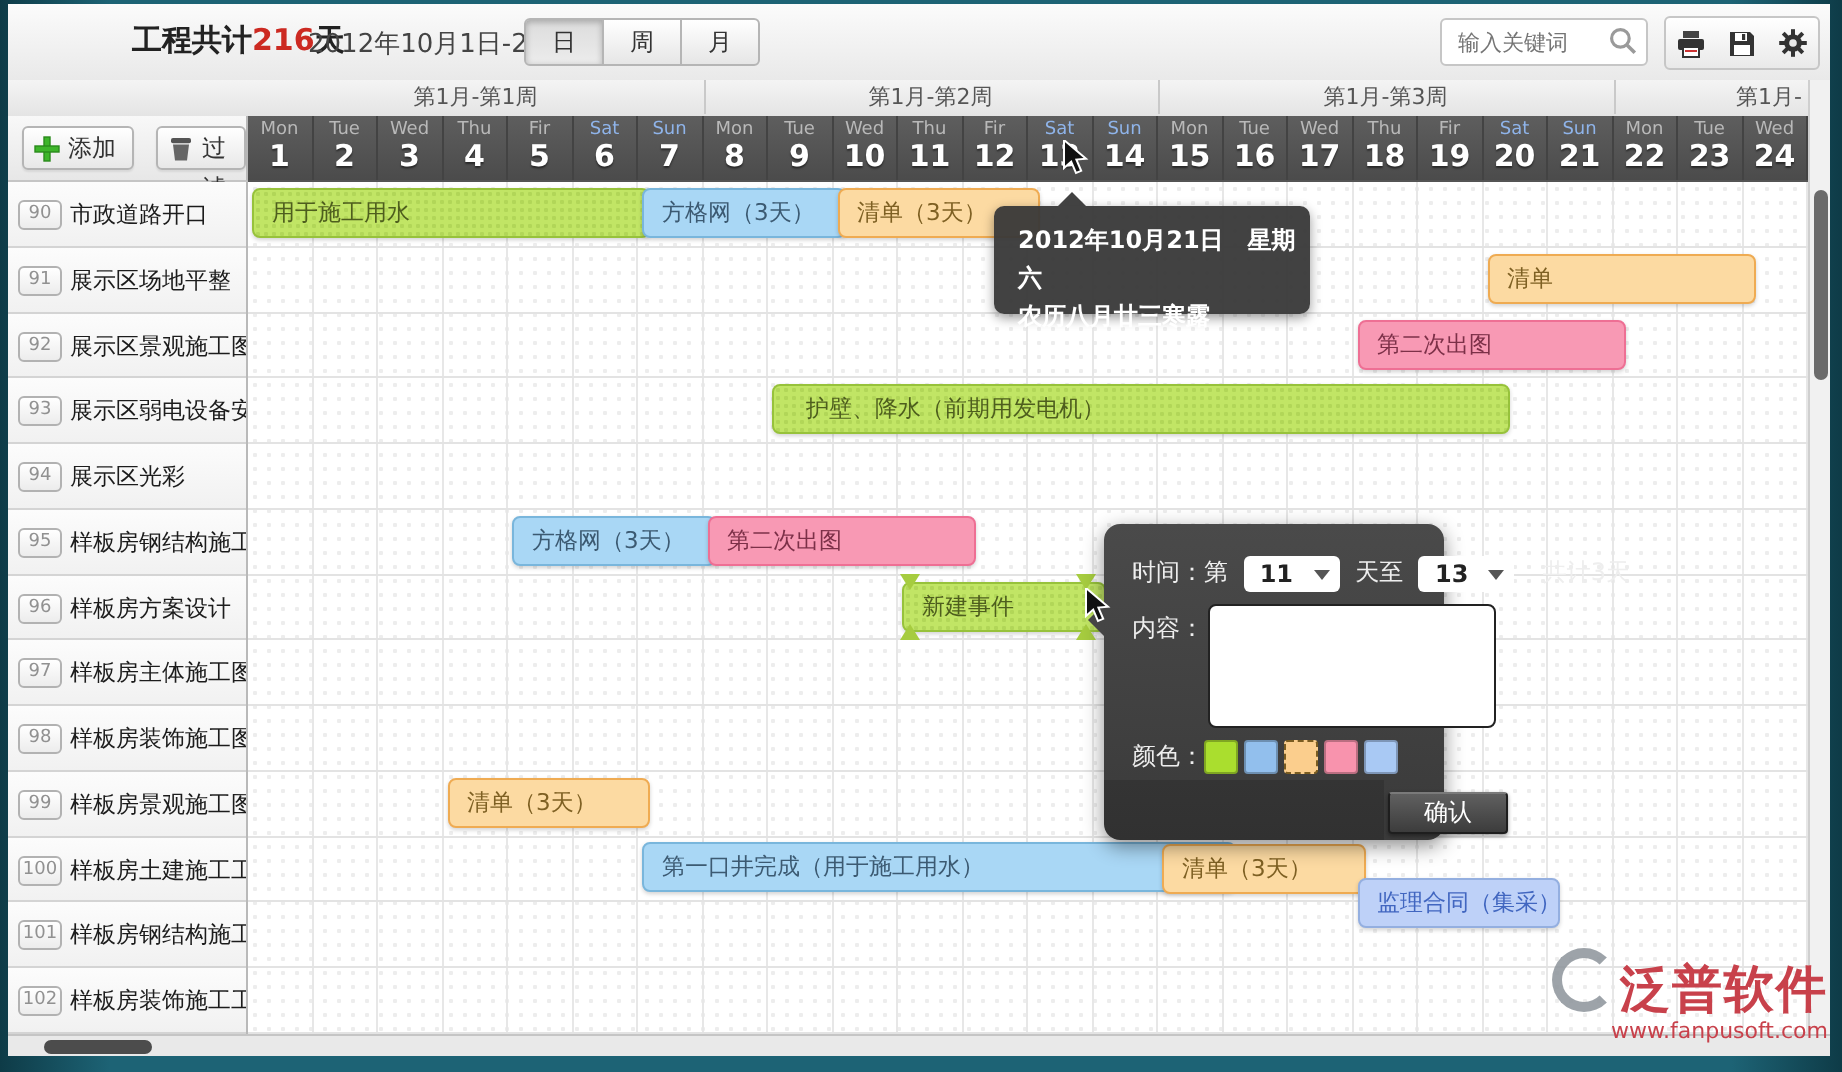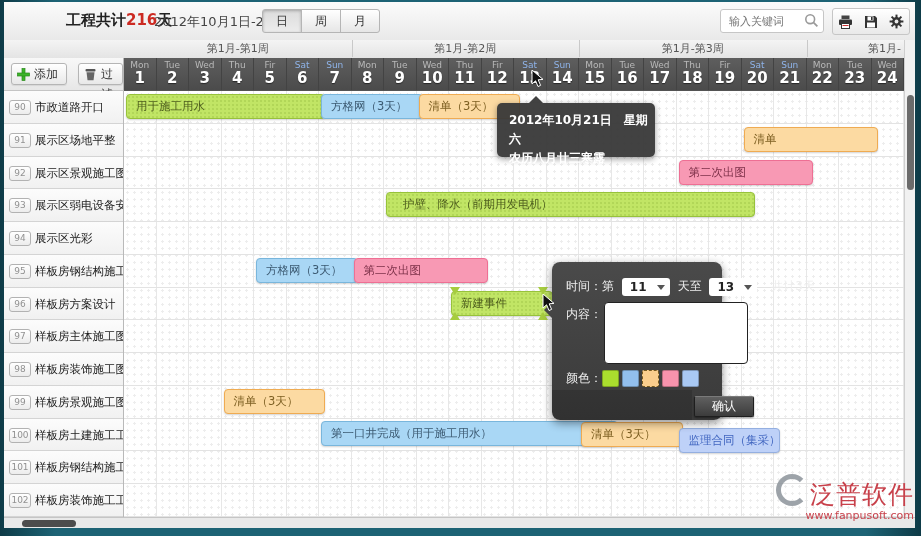--- a/index.html
+++ b/index.html
@@ -79,21 +79,21 @@
   #p-content-label{position:absolute;left:14px;top:44px;}
   #p-textarea{position:absolute;left:52px;top:40px;width:134px;height:52px;background:#fff;border:1px solid #222;border-radius:4px;resize:none;font-family:inherit;font-size:12px;padding:4px;outline:none;}
   #p-color-row{position:absolute;left:14px;top:108px;height:17px;line-height:17px;white-space:nowrap;}
   .swatch{display:inline-block;width:15px;height:15px;border-radius:2px;margin:0 3px 0 0;vertical-align:middle;cursor:pointer;border:1px solid rgba(0,0,0,.25);}
   .swatch.sel{border:1px dashed #7a5c20;}
   #p-footer-shade{position:absolute;left:0;top:128px;width:140px;height:30px;background:rgba(0,0,0,.14);border-radius:0 0 0 8px;}
   #p-confirm{position:absolute;left:142px;top:134px;width:58px;height:19px;line-height:19px;text-align:center;background:linear-gradient(#606060,#3c3c3c);border:1px solid #1e1e1e;border-top-color:#7a7a7a;border-radius:2px;color:#fff;font-size:12px;cursor:pointer;box-shadow:0 1px 2px rgba(0,0,0,.4);}
 
   
   #watermark{position:absolute;left:770px;top:472px;width:140px;text-align:right;z-index:5;}
-  #wm-brand{font-size:25px;font-weight:normal;color:#c8414b;letter-spacing:1px;line-height:28px;}
+  #wm-brand{font-size:25px;font-weight:bold;color:#c8414b;letter-spacing:1px;line-height:28px;}
   #wm-swoosh{display:inline-block;width:22px;height:22px;border:5px solid #8d949b;border-right-color:transparent;border-radius:50%;vertical-align:-3px;margin-right:2px;opacity:.85;}
   #wm-url{font-size:11px;color:#c8414b;line-height:13px;}
 
   .cursor{position:absolute;z-index:40;}
 </style>
 </head>
 <body>
 
 <div id="frame">
   <div id="app">
@@ -330,21 +330,21 @@
         <div class="bar blue" style="left: 132px; width: 90.5px; top: 166.846px;">方格网（3天）</div>
         <div class="bar pink" style="left: 229.5px; width: 123px; top: 166.846px;">第二次出图</div>
         <div class="bar green" style="left: 327px; width: 90.5px; top: 199.615px;">新建事件</div>
         <div class="handle top" style="left: 326px; top: 195.615px;"></div>
         <div class="handle top" style="left: 413.5px; top: 195.615px;"></div>
         <div class="handle bot" style="left: 326px; top: 220.615px;"></div>
         <div class="handle bot" style="left: 413.5px; top: 220.615px;"></div>
         <div class="bar orange" style="left: 99.5px; width: 90.5px; top: 297.923px;">清单（3天）</div>
         <div class="bar blue" style="left: 197px; width: 285.5px; top: 297.923px; margin-top: 32px;">第一口井完成（用于施工用水）</div>
         <div class="bar orange" style="left: 457px; width: 90.5px; top: 330.692px;">清单（3天）</div>
-        <div class="bar periwinkle" style="left: 554.5px; width: 90.5px; top: 337px;">监理合同（集采）</div>
+        <div class="bar periwinkle" style="left: 554.5px; width: 90.5px; top: 348px;">监理合同（集采）</div>
       </div>
 
     <div id="vscroll">
         <div id="vthumb"></div>
       </div>
     <div id="hscroll">
         <div id="hthumb"></div>
       </div>
 
     <div id="watermark">

